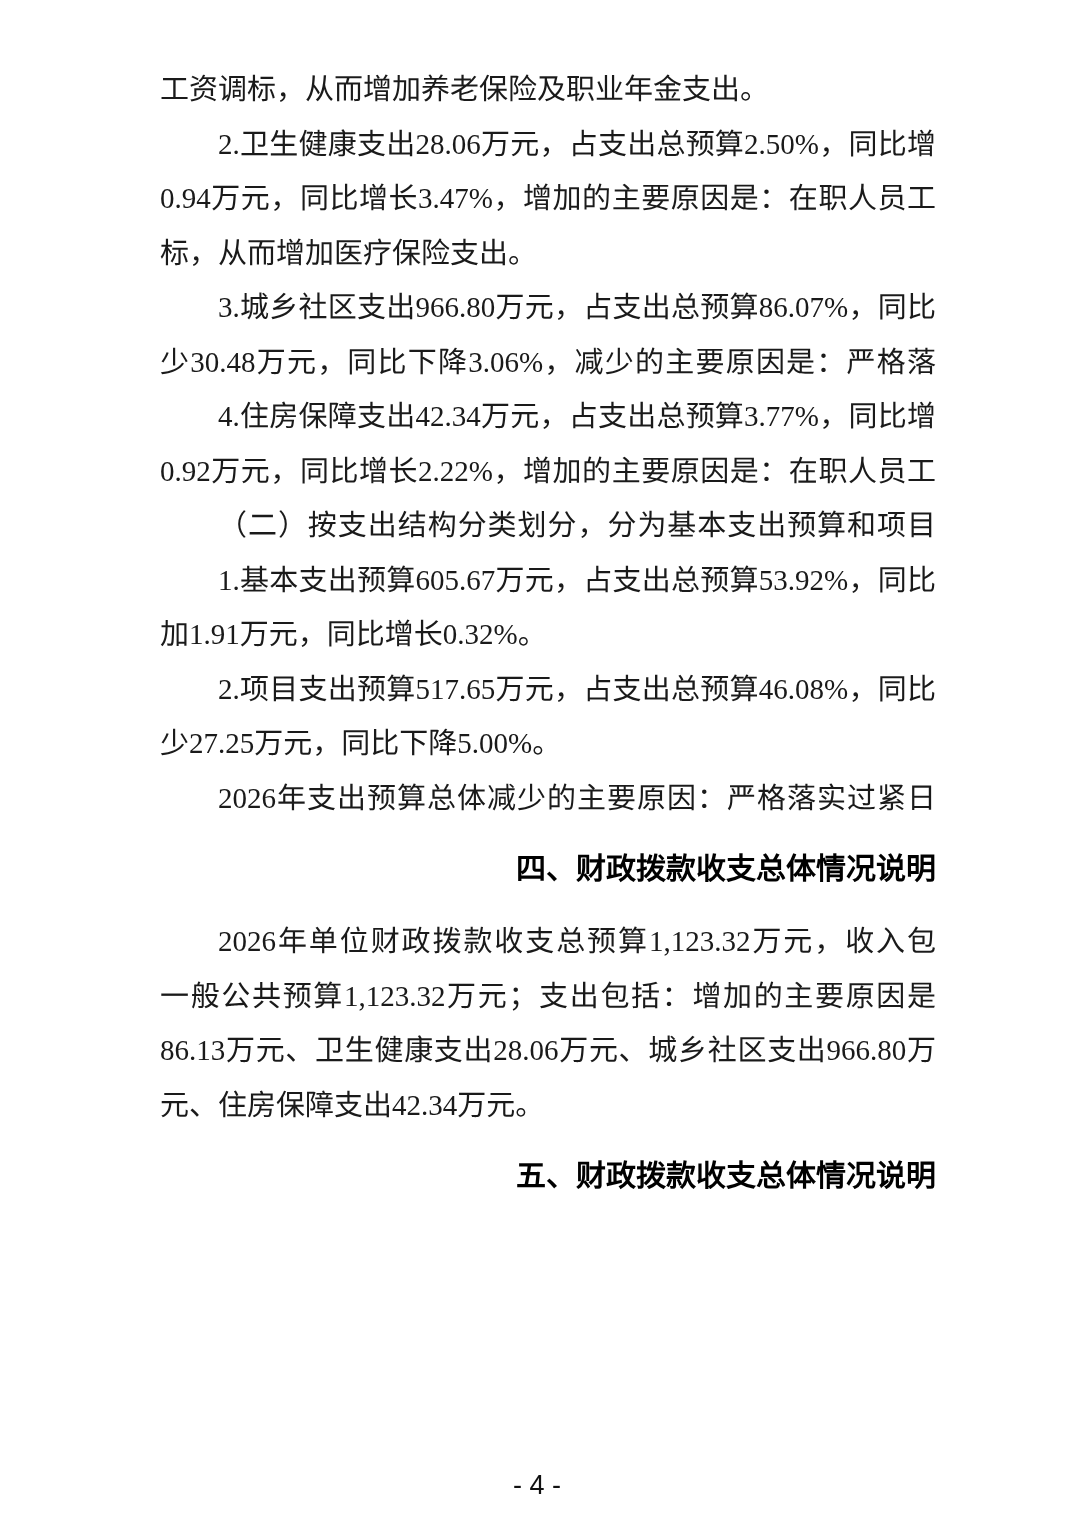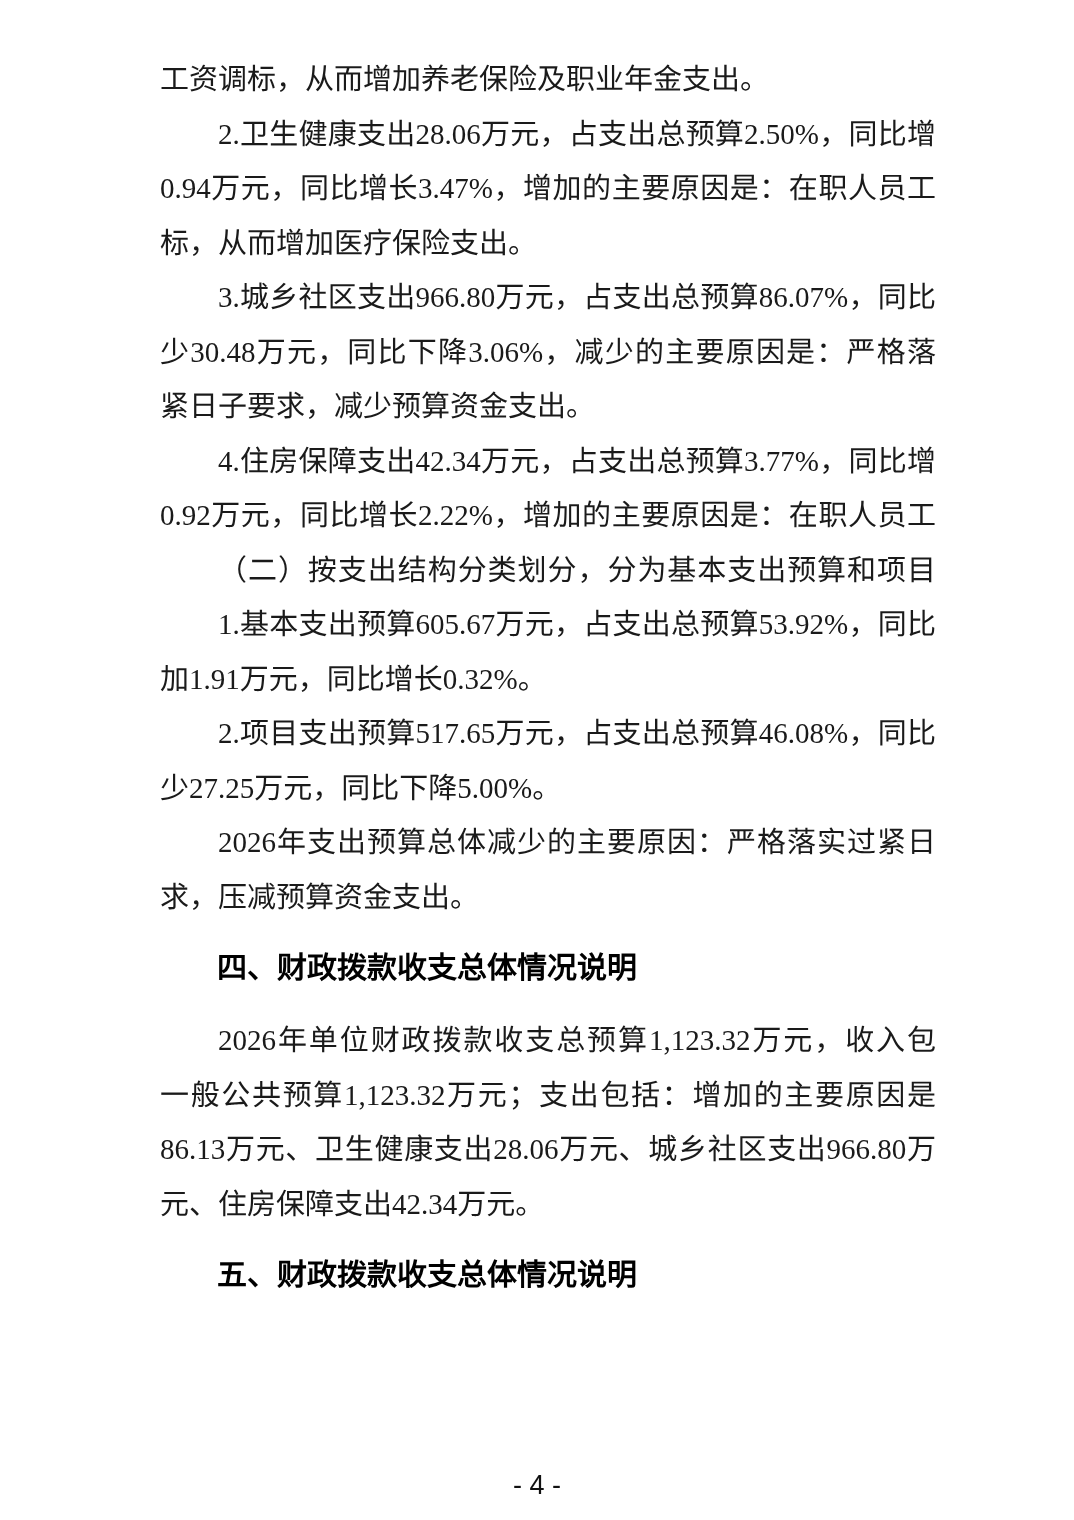--- a/index.html
+++ b/index.html
@@ -12,21 +12,21 @@
     width: 1074px;
     height: 1520px;
     background: #ffffff;
     color: #1a1a1a;
     font-family: "Liberation Serif", "DejaVu Serif", serif;
     overflow: hidden;
   }
   .content {
     position: absolute;
     left: 160px;
-    top: 52px;
+    top: 62px;
     width: 776px;
   }
   .paragraph {
     margin: 0;
   }
   .line {
     font-size: 29px;
     line-height: 54.5px;
     height: 54.5px;
     white-space: normal;
@@ -46,20 +46,21 @@
   }
   .heading {
     font-family: "Liberation Sans", "DejaVu Sans", sans-serif;
     font-weight: bold;
     font-size: 30px;
     line-height: 55px;
     height: 55px;
     padding-left: 57px;
     margin: 16px 0 18px 0;
     color: #000000;
+    text-align: right;
   }
   .footer {
     position: absolute;
     left: 0;
     top: 1470px;
     width: 100%;
     text-align: center;
     font-size: 27px;
     line-height: 30px;
     font-family: "Liberation Sans", "DejaVu Sans", sans-serif;
@@ -75,40 +76,38 @@
         <div class="line last">工资调标，从而增加养老保险及职业年金支出。</div>
       </div>
       <div class="paragraph">
         <div class="line indent fill">2.卫生健康支出28.06万元，占支出总预算2.50%，同比增加</div>
         <div class="line fill">0.94万元，同比增长3.47%，增加的主要原因是：在职人员工资调</div>
         <div class="line last">标，从而增加医疗保险支出。</div>
       </div>
       <div class="paragraph">
         <div class="line indent fill">3.城乡社区支出966.80万元，占支出总预算86.07%，同比减</div>
         <div class="line fill">少30.48万元，同比下降3.06%，减少的主要原因是：严格落实过</div>
-        <div class="line last">紧日子要求，减少预算资金支出。</div>
       </div>
       <div class="paragraph">
         <div class="line indent fill">4.住房保障支出42.34万元，占支出总预算3.77%，同比增加</div>
         <div class="line fill">0.92万元，同比增长2.22%，增加的主要原因是：在职人员工资调</div>
       </div>
       <div class="paragraph">
         <div class="line indent fill">（二）按支出结构分类划分，分为基本支出预算和项目支出</div>
       </div>
       <div class="paragraph">
         <div class="line indent fill">1.基本支出预算605.67万元，占支出总预算53.92%，同比增</div>
         <div class="line last">加1.91万元，同比增长0.32%。</div>
       </div>
       <div class="paragraph">
         <div class="line indent fill">2.项目支出预算517.65万元，占支出总预算46.08%，同比减</div>
         <div class="line last">少27.25万元，同比下降5.00%。</div>
       </div>
       <div class="paragraph">
         <div class="line indent fill">2026年支出预算总体减少的主要原因：严格落实过紧日子要</div>
-        <div class="line last">求，压减预算资金支出。</div>
       </div>
       <div class="heading">四、财政拨款收支总体情况说明</div>
       <div class="paragraph">
         <div class="line indent fill">2026年单位财政拨款收支总预算1,123.32万元，收入包括：</div>
         <div class="line fill">一般公共预算1,123.32万元；支出包括：增加的主要原因是</div>
         <div class="line fill">86.13万元、卫生健康支出28.06万元、城乡社区支出966.80万</div>
         <div class="line last">元、住房保障支出42.34万元。</div>
       </div>
       <div class="heading">五、财政拨款收支总体情况说明</div>
     </div>

